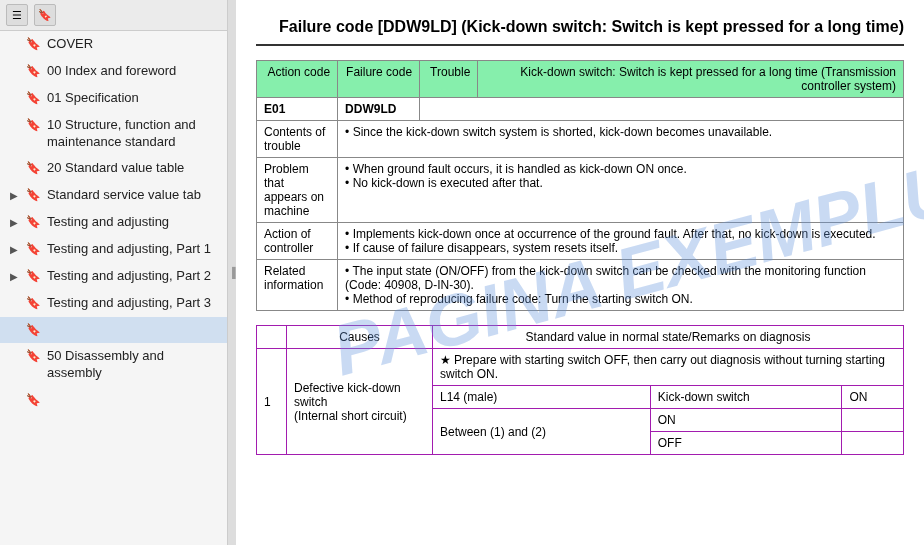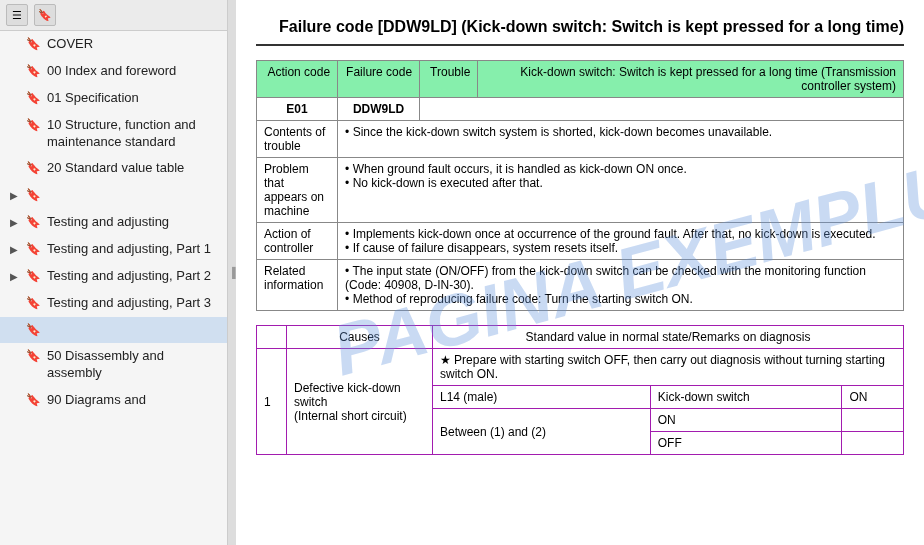--- a/index.html
+++ b/index.html
@@ -109,21 +109,21 @@
       border: 1px solid #888;
       padding: 4px 7px;
       vertical-align: top;
     }
     .info-table th {
       background: #86efac;
       font-weight: normal;
       text-align: right;
     }
     .cell-center { text-align: left; }
-    .cell-bold { font-weight: bold; text-align: center; }
+    .cell-bold { font-weight: bold; text-align: left; }
 
     .causes-table {
       width: 100%;
       border-collapse: collapse;
       font-size: 12px;
     }
     .causes-table td, .causes-table th {
       border: 1px solid #a21caf;
       padding: 4px 7px;
       vertical-align: middle;
@@ -177,20 +177,21 @@
         <span class="item-text">10 Structure, function and maintenance standard</span>
       </div>
       <div class="sidebar-item">
         <span class="expand-arrow" style="visibility:hidden">▶</span>
         <span class="bookmark-icon">🔖</span>
         <span class="item-text">20 Standard value table</span>
       </div>
       <div class="sidebar-item">
         <span class="expand-arrow">▶</span>
         <span class="bookmark-icon">🔖</span>
+        <span class="item-text">Standard service value tab</span>
       </div>
       <div class="sidebar-item">
         <span class="expand-arrow">▶</span>
         <span class="bookmark-icon">🔖</span>
         <span class="item-text">Testing and adjusting</span>
       </div>
       <div class="sidebar-item">
         <span class="expand-arrow">▶</span>
         <span class="bookmark-icon">🔖</span>
         <span class="item-text">Testing and adjusting, Part 1</span>
@@ -210,21 +211,20 @@
         <span class="bookmark-icon">🔖</span>
       </div>
       <div class="sidebar-item">
         <span class="expand-arrow" style="visibility:hidden">▶</span>
         <span class="bookmark-icon">🔖</span>
         <span class="item-text">50 Disassembly and assembly</span>
       </div>
       <div class="sidebar-item">
         <span class="expand-arrow" style="visibility:hidden">▶</span>
         <span class="bookmark-icon">🔖</span>
-        <span class="item-text">90 Diagrams and</span>
       </div>
     </div>
 </div>
 
 <div id="resize-handle">▐</div>
 
 <div id="main">
   <div class="watermark">PAGINA EXEMPLU</div>
 
   <div id="main-title">Failure code [DDW9LD] (Kick-down switch: Switch is kept pressed for a long time)</div>

